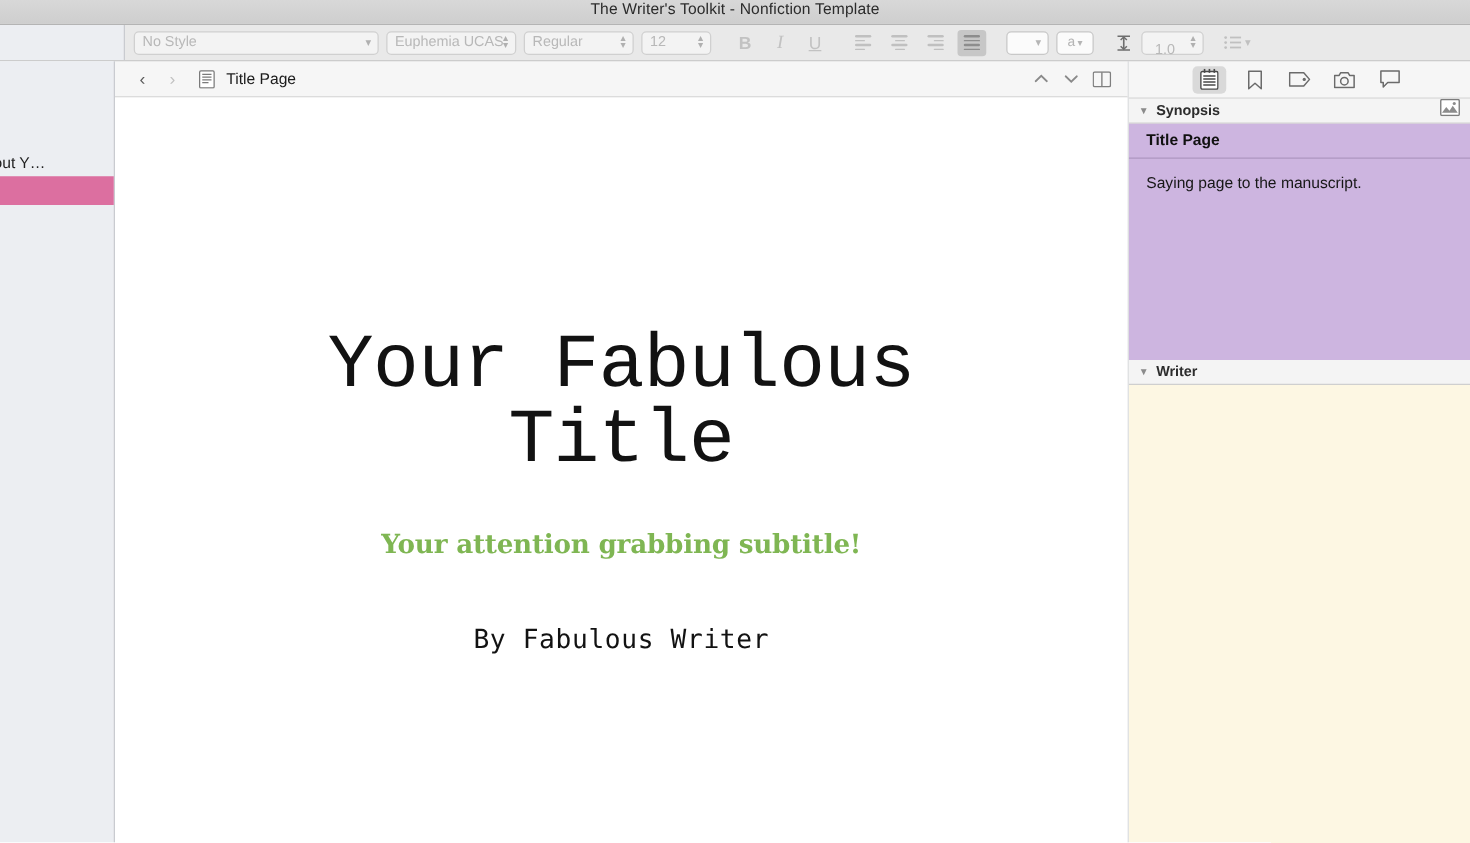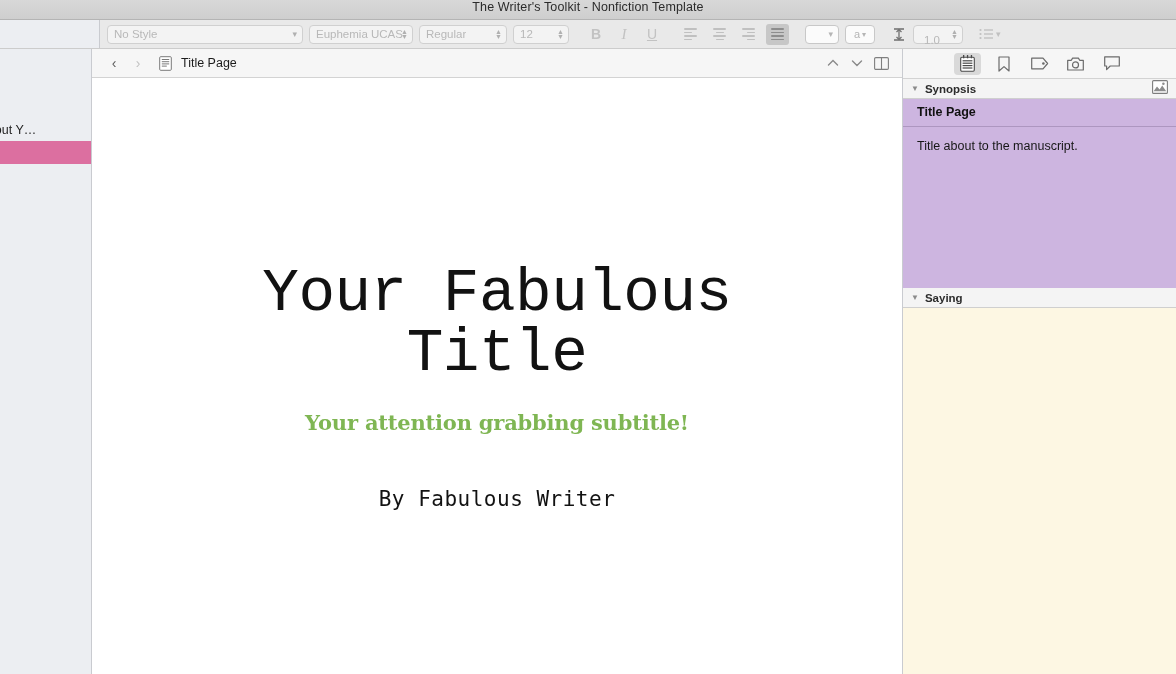--- a/index.html
+++ b/index.html
@@ -212,21 +212,21 @@
     font-weight: 400;
     letter-spacing: -0.5px;
     max-width: 570px;
     margin: 0 auto;
   }
   .doc-subtitle {
     font-family: "DejaVu Serif", serif;
     font-size: 21px;
     text-align: center;
     font-weight: 700;
-    margin-top: 26px;
+    margin-top: 38px;
     letter-spacing: -0.2px;
   }
   .doc-byline {
     font-family: "DejaVu Sans Mono", monospace;
     font-size: 21px;
     text-align: center;
     color: #121212;
     margin-top: 52px;
     letter-spacing: 0.5px;
   }
@@ -540,25 +540,25 @@
               <rect x="0.6" y="0.6" width="14.8" height="12.8" rx="1" fill="#ffffff" stroke="#7d7d7d" stroke-width="1.1"></rect>
               <path d="M1.6 11.2 L5 6.6 L7.6 9.6 L10.2 5.6 L14.2 11.2 Z" fill="#8c8c8c"></path>
               <circle cx="11.4" cy="3.8" r="1.25" fill="#8c8c8c"></circle>
             </svg>
           </span>
         </span>
       </div>
 
       <div class="synopsis-body">
         <div class="syn-title">Title Page</div>
-        <div class="syn-text">Title about to the manuscript.</div>
+        <div class="syn-text">Saying page to the manuscript.</div>
       </div>
 
       <div class="sec-head">
         <span class="tri">▼</span>
-        <span class="sec-label">Saying</span>
+        <span class="sec-label">Writer</span>
       </div>
 
       <div class="notes-body"></div>
 
     </div>
   </div>
 </div>
 
 </body></html>

